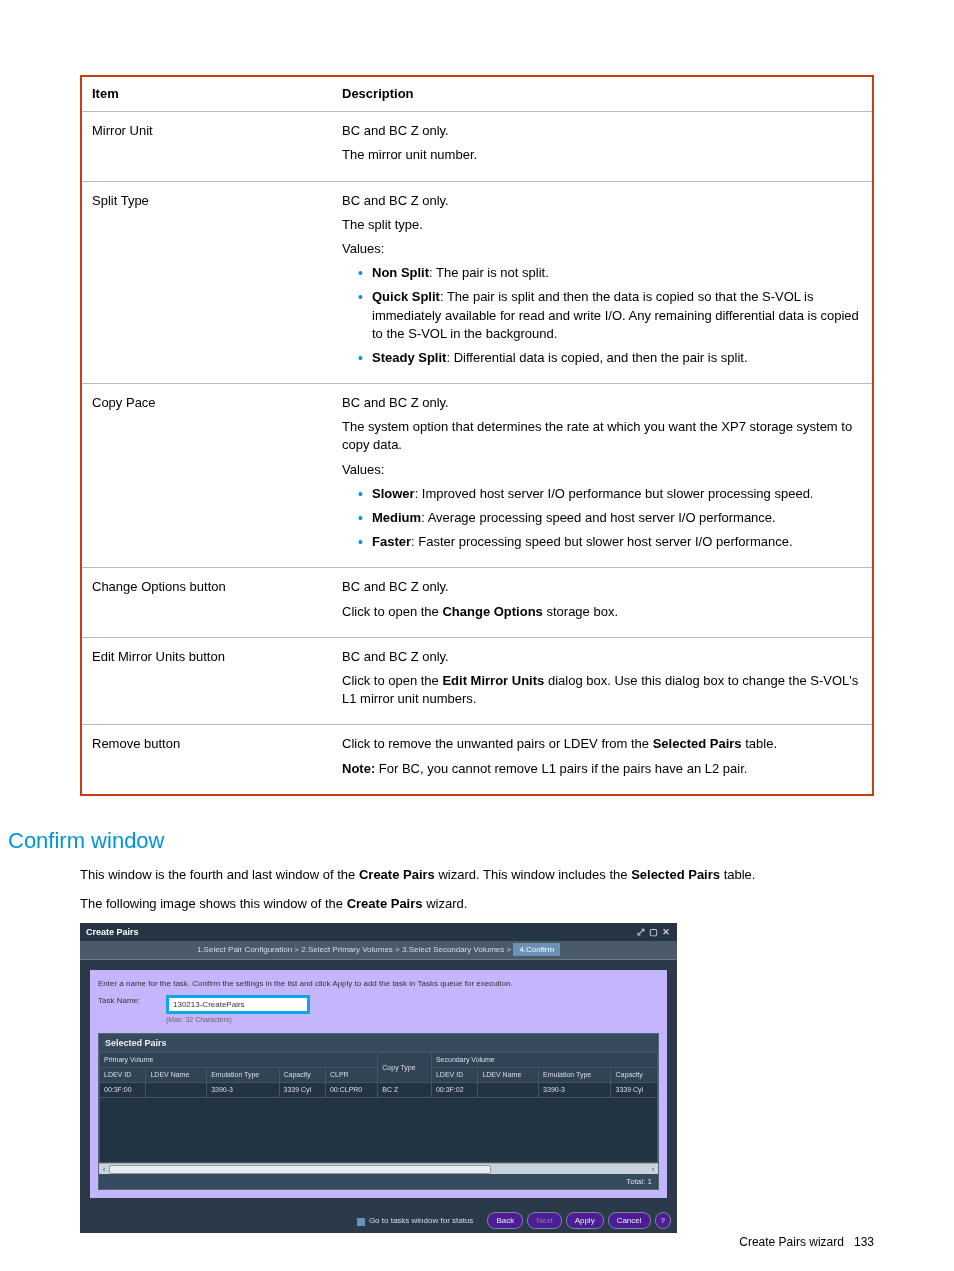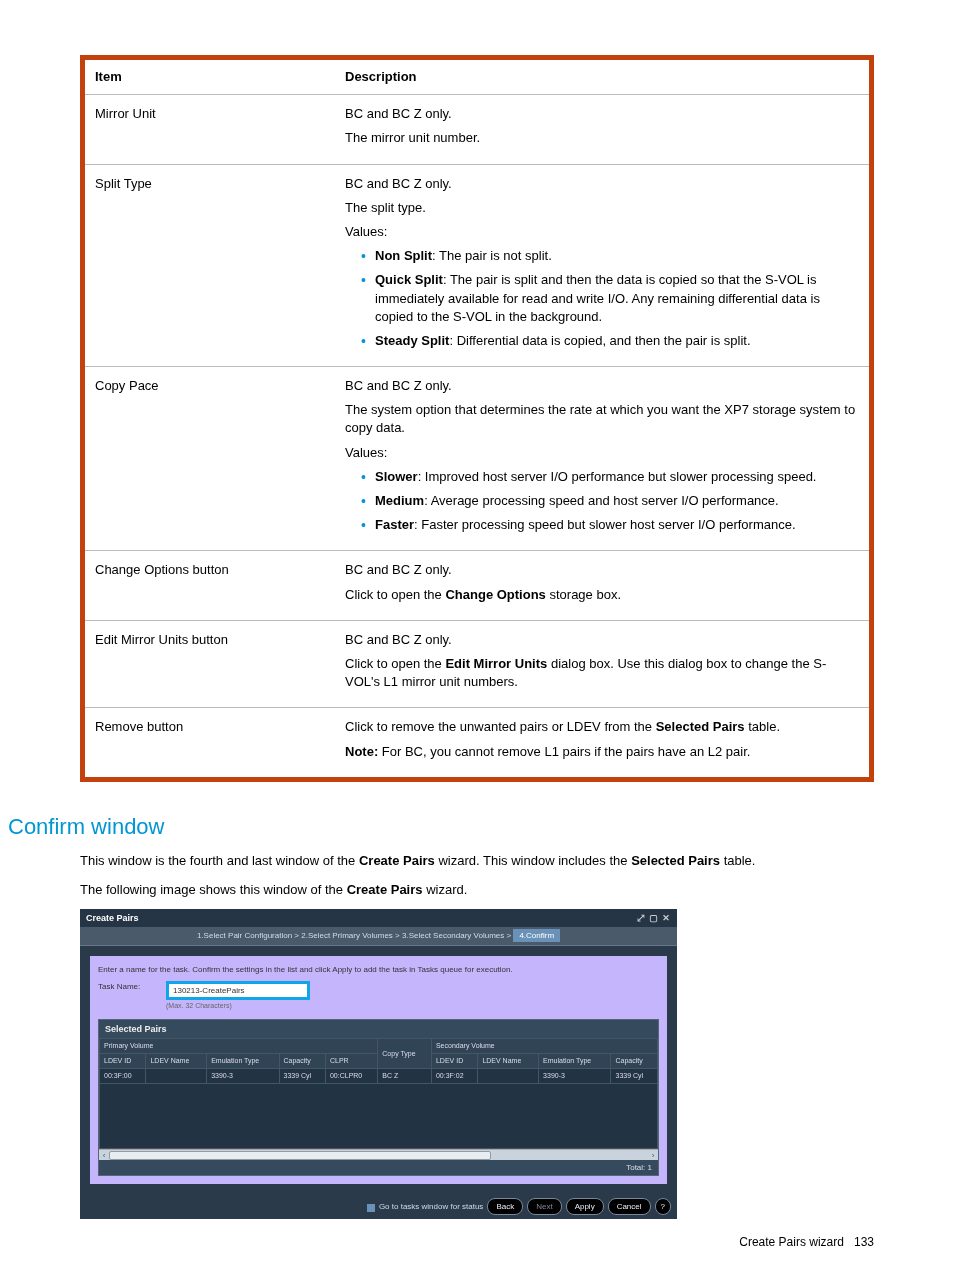--- a/index.html
+++ b/index.html
@@ -14,22 +14,23 @@
   .page {
     width: 954px;
     min-height: 1271px;
     box-sizing: border-box;
     padding: 55px 80px 30px 80px;
     position: relative;
   }
   table.desc-table {
     width: 100%;
     border-collapse: collapse;
-    border: 5px solid #c2410c;
+    border: 2px solid #c2410c;
     margin-bottom: 30px;
+    margin-top: 20px;
   }
   table.desc-table th {
     text-align: left;
     font-weight: bold;
     padding: 8px 10px;
     border-bottom: 1px solid #bbb;
     vertical-align: top;
   }
   table.desc-table td {
     padding: 10px 10px;
@@ -218,29 +219,30 @@
     justify-content: flex-end;
     align-items: center;
     gap: 4px;
   }
   .sc-footer .chk {
     display: flex;
     align-items: flex-end;
     gap: 4px;
     color: #cde;
     font-size: 8px;
+    margin-right: 10px;
   }
   .sc-footer .chk .box {
     width: 8px;
     height: 8px;
     background: #6a92b8;
     display: inline-block;
   }
   .sc-btn {
-    background: #000000;
+    background: #4c1d95;
     border: 1px solid #778899;
     border-radius: 8px;
     color: #e8eef4;
     padding: 2px 8px;
     font-size: 8px;
   }
   .sc-btn.disabled {
     color: #889;
   }
   .sc-btn.help {

